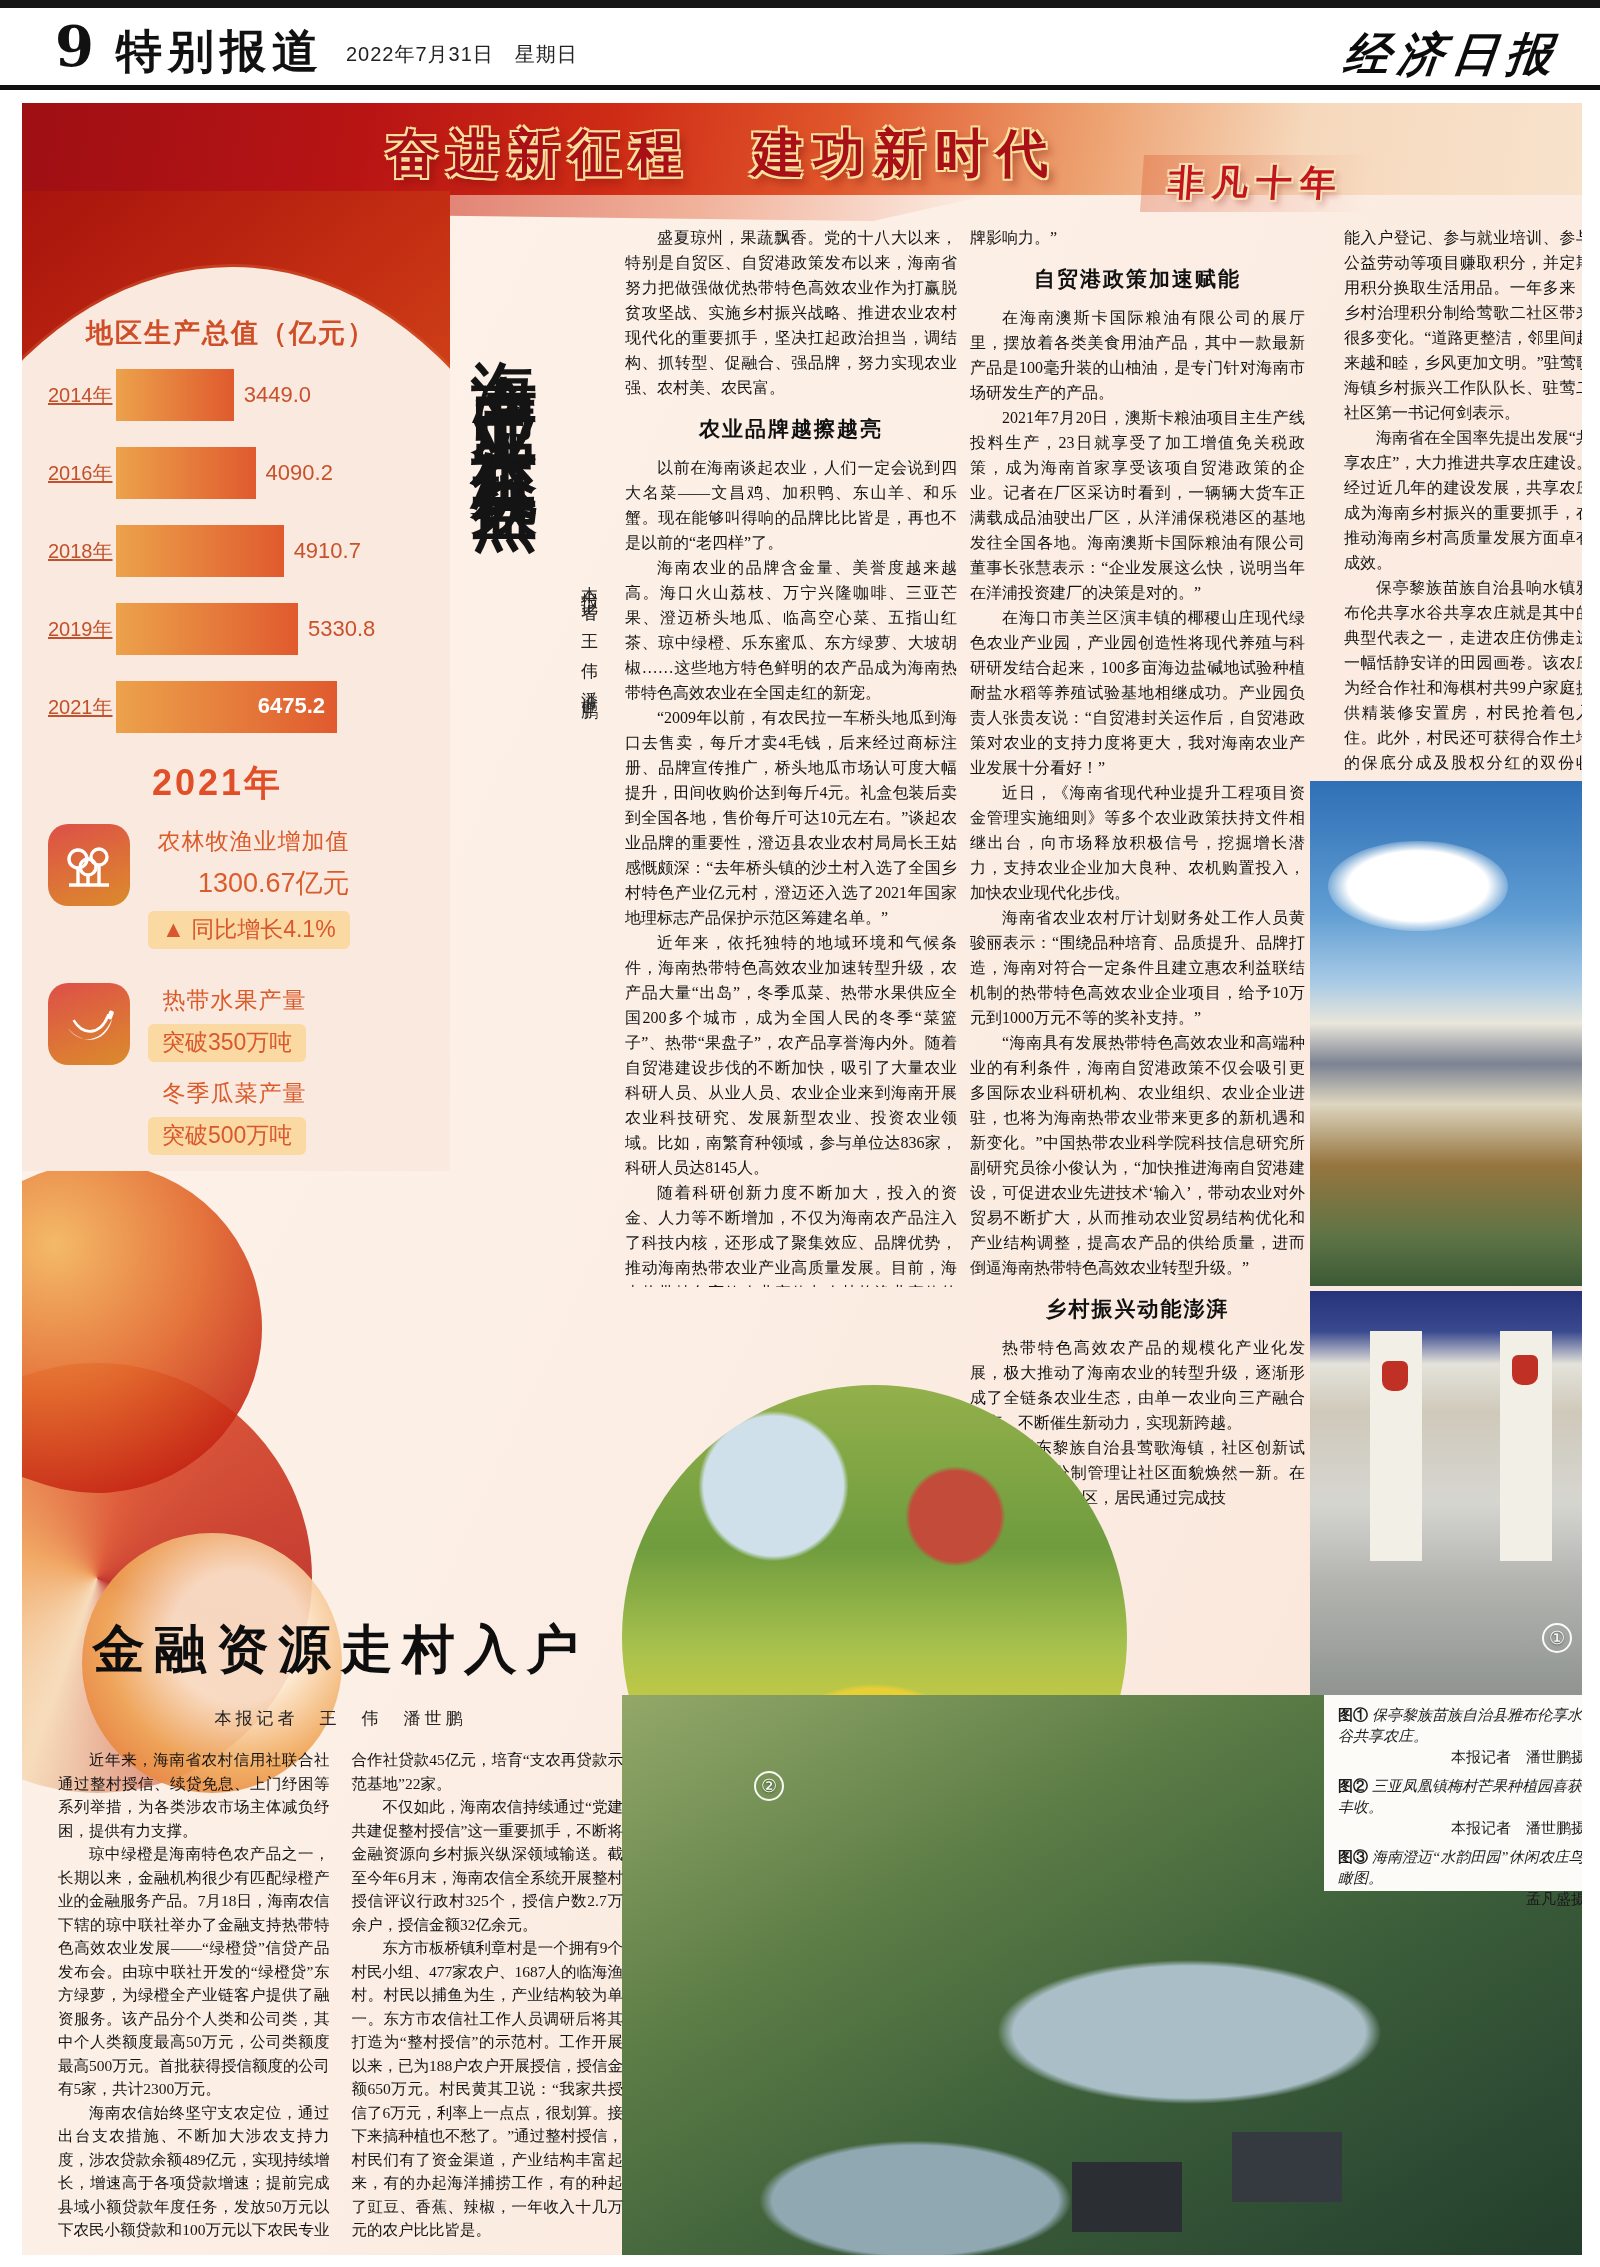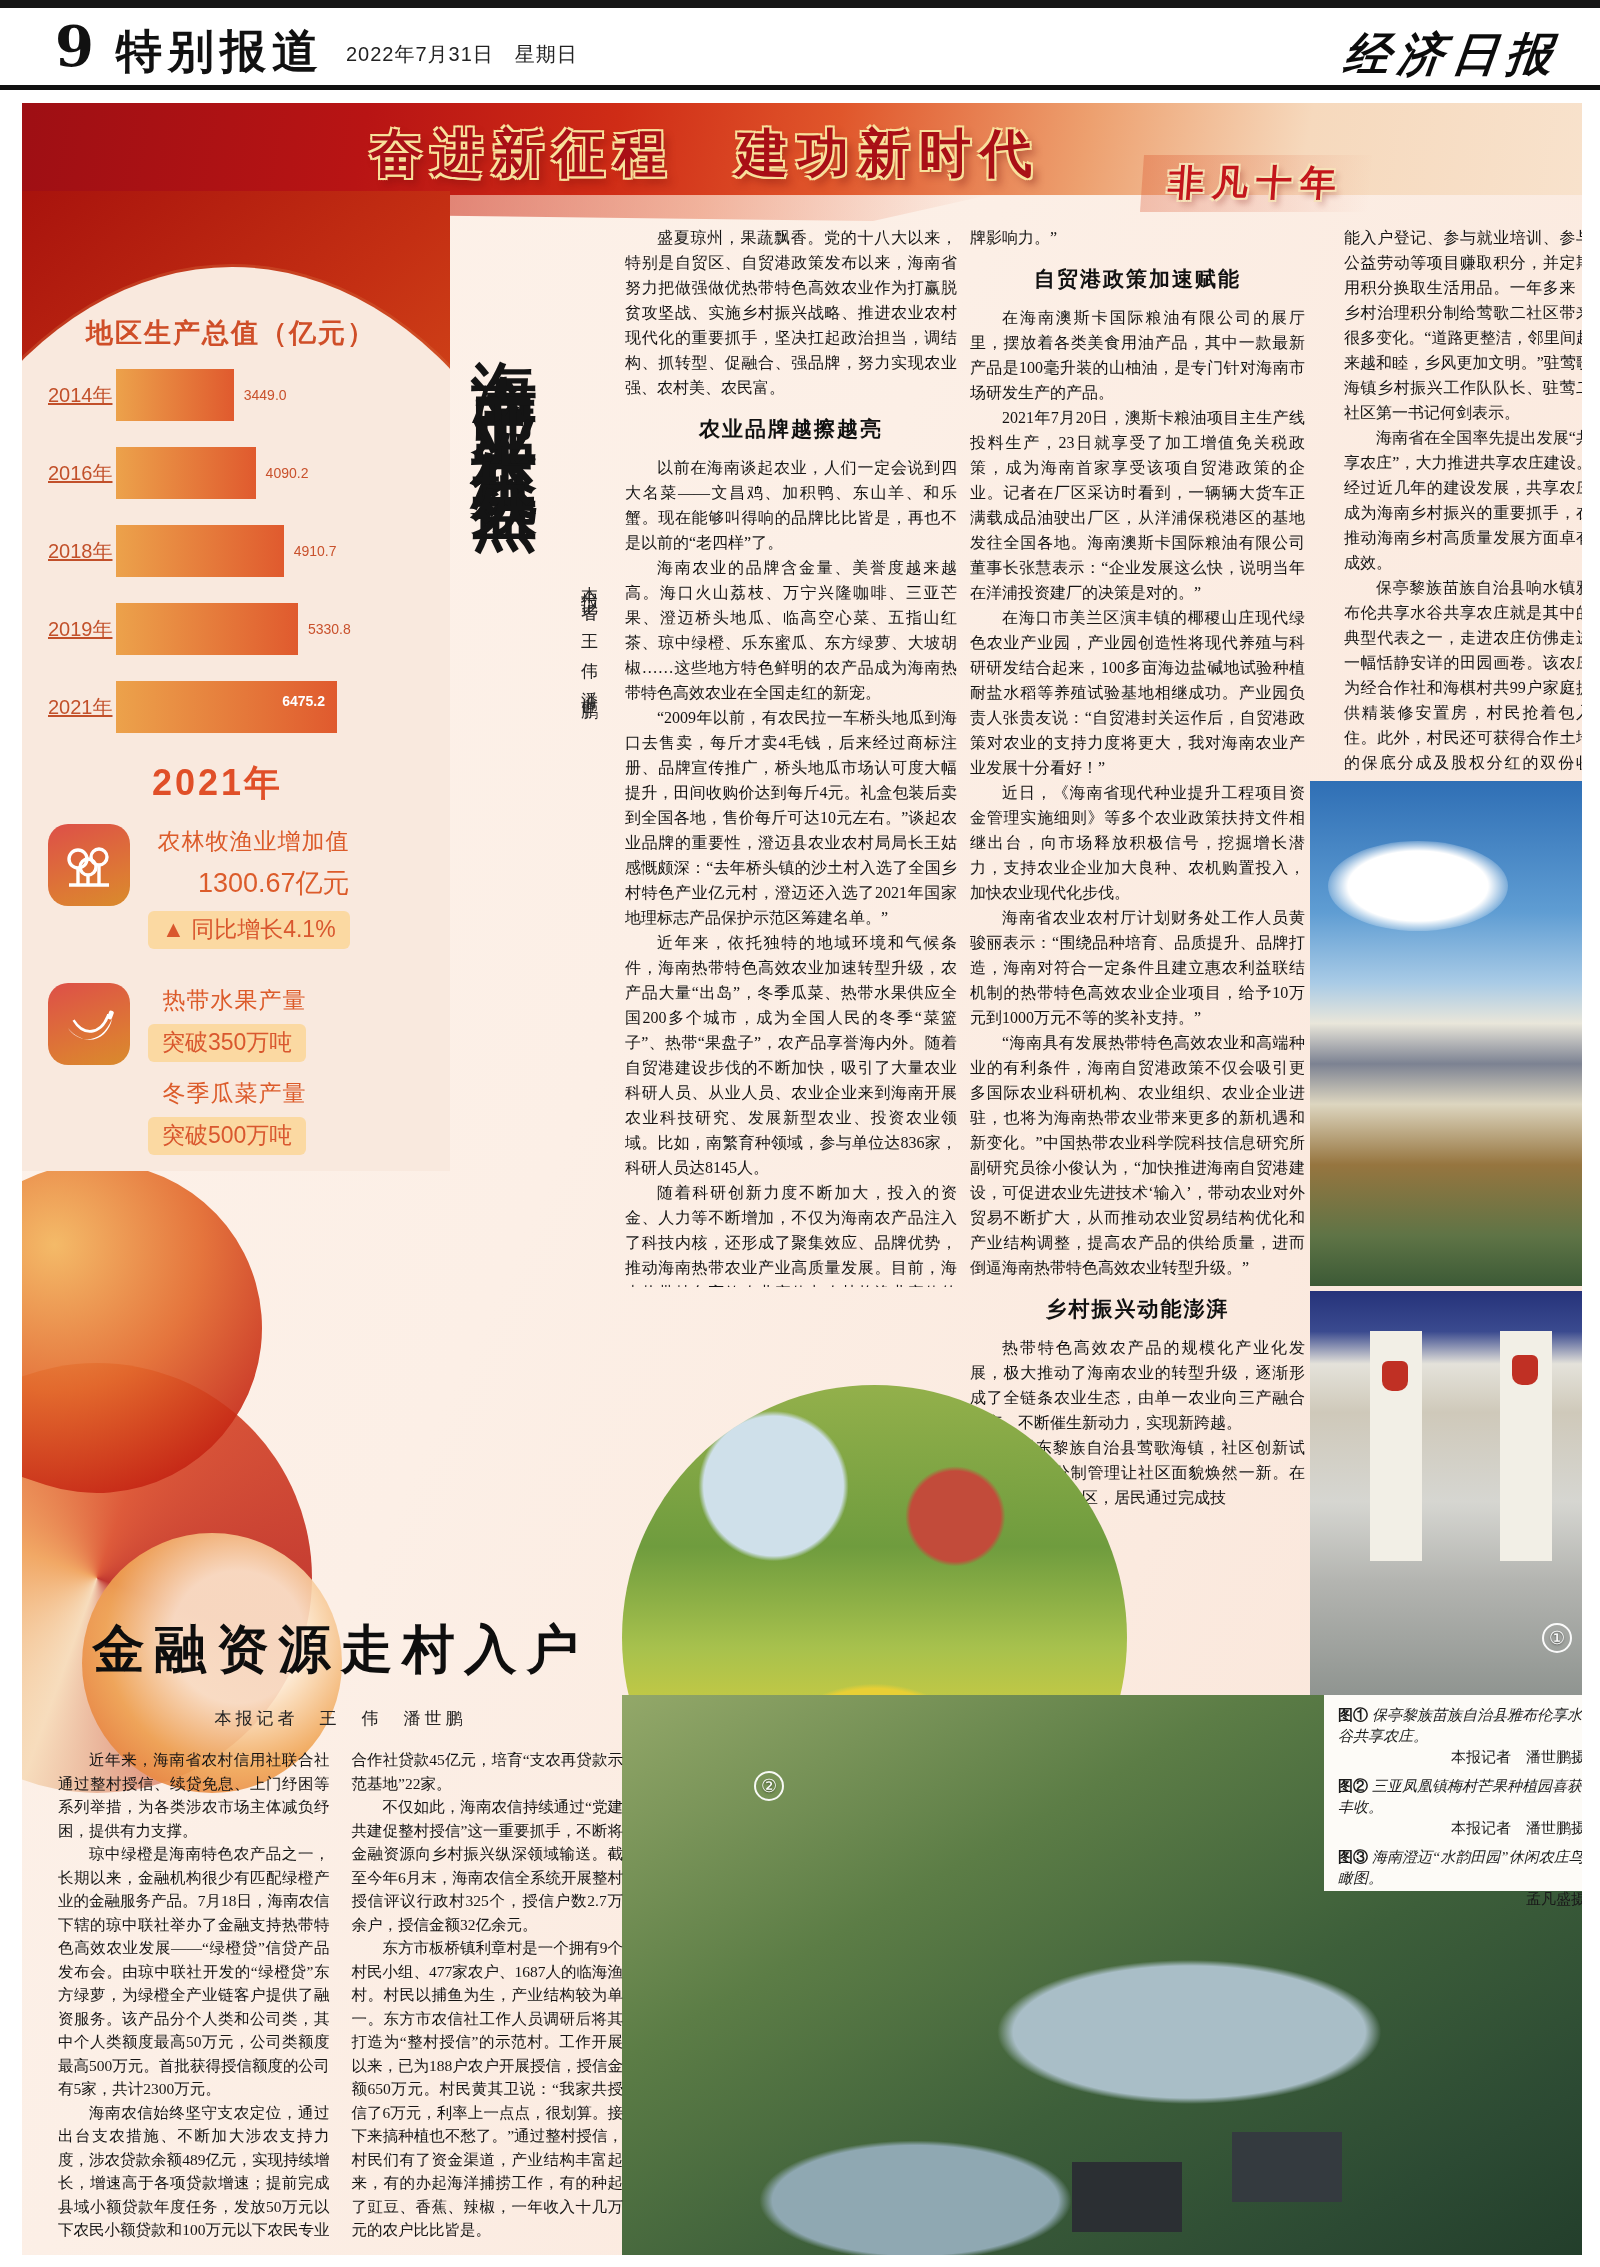--- a/index.html
+++ b/index.html
@@ -17,40 +17,40 @@
 
   
   .content { position:absolute; left:22px; right:18px; top:103px; bottom:12px;
     background:linear-gradient(115deg,#fdf2ea 0%, #fcefe6 40%, #fbeadf 70%, #f9e3d6 100%); overflow:hidden; }
 
   
   .banner { position:absolute; left:0; top:0; width:100%; height:92px;
     background:linear-gradient(100deg,#9e0f14 0%, #b81414 22%, #cf2c16 38%, #e0562b 52%, #eda06f 68%, #f6d9bd 82%, #f8e2cc 100%); }
   .banner:after { content:""; position:absolute; left:0; bottom:-26px; width:62%; height:26px;
     background:linear-gradient(100deg, rgba(190,22,20,.85), rgba(224,86,43,.4) 70%, transparent); clip-path:polygon(0 0,100% 0,88% 100%,0 60%); }
-  .slogan { position:absolute; left:348px; top:16px; font-family:"Liberation Sans", sans-serif; font-weight:900;
+  .slogan { position:absolute; left:364px; top:16px; font-family:"Liberation Sans", sans-serif; font-weight:900;
     font-size:52px; letter-spacing:9px; color:#a90f16; white-space:nowrap;
     text-shadow:2px 2px 0 #f8e19c, -2px -2px 0 #f8e19c, 2px -2px 0 #f8e19c, -2px 2px 0 #f8e19c, 0 2px 0 #f8e19c, 5px 6px 8px rgba(110,10,10,.45); }
   .badge { position:absolute; left:1120px; top:52px; padding:4px 26px; font-family:"Liberation Sans", sans-serif;
     font-weight:900; font-size:36px; letter-spacing:8px; color:#c3161c; white-space:nowrap;
     background:linear-gradient(95deg, rgba(216,72,32,.30), rgba(216,72,32,0)); transform:skewX(-4deg);
     text-shadow:2px 2px 0 #f6e2b8, -2px -2px 0 #f6e2b8, 2px -2px 0 #f6e2b8, -2px 2px 0 #f6e2b8, 4px 5px 6px rgba(130,20,12,.4); }
 
   
   .infopanel { position:absolute; left:0px; top:88px; width:428px; height:980px;
     background:linear-gradient(140deg,#a8130d 0%, #c42f13 28%, #d9521c 55%, #e88a3c 100%); overflow:hidden; }
   .infocircle { position:absolute; left:-160px; top:76px; width:740px; height:1060px; border-radius:50%;
     background:#f9e9de; box-shadow:0 0 0 3px rgba(215,110,60,.35); }
   .infobody { position:absolute; left:26px; top:124px; width:375px; }
   .chart-title { font-family:"Liberation Sans", sans-serif; font-size:27px; font-weight:bold; color:#cf4e28; letter-spacing:2px; margin:0 0 18px 38px; }
   .crow { display:flex; align-items:center; margin-bottom:26px; height:52px; }
   .cyear { width:68px; font-family:"Liberation Sans", sans-serif; font-size:20px; color:#c2502a; flex:none;text-decoration:underline; }
   .cbarzone { position:relative; flex:1; height:52px; display:flex; align-items:center; }
   .cbar { height:52px; background:linear-gradient(90deg,#eca24b,#e05a2e); position:relative; }
-  .cval { font-family:"Liberation Sans", sans-serif; font-size:14px; color:#c9512c; margin-left:10px; white-space:nowrap; }
+  .cval { font-family:"Liberation Sans", sans-serif; font-size:22px; color:#c9512c; margin-left:10px; white-space:nowrap; }
   .cval.inside { position:absolute; right:12px; top:12px; margin:0; color:#fff; font-weight:bold; }
   .year-heading { font-family:"Liberation Sans", sans-serif; font-size:36px; font-weight:900; color:#e04f28; letter-spacing:3px; margin:26px 0 16px 104px; }
   .stat { display:flex; gap:18px; margin-bottom:34px;text-align:right; }
   .sicon { flex:none; width:82px; height:82px; border-radius:20px; background:linear-gradient(160deg,#dd4f48 0%, #dd7a34 70%, #d98b2c 100%);
     display:flex; align-items:center; justify-content:center; }
   .stext { padding-top:2px; }
   .slabel { font-family:"Liberation Sans", sans-serif; font-size:23px; color:#dc5b2a; margin-bottom:8px; letter-spacing:1px; }
   .svalue { font-family:"Liberation Sans", sans-serif; font-size:27px; color:#dc5b2a; margin-bottom:10px; }
   .spill { display:inline-block; background:#fbd9a2; color:#d9572e; font-family:"Liberation Sans", sans-serif;
     font-size:23px; padding:4px 14px; border-radius:6px; line-height:1.3; }

